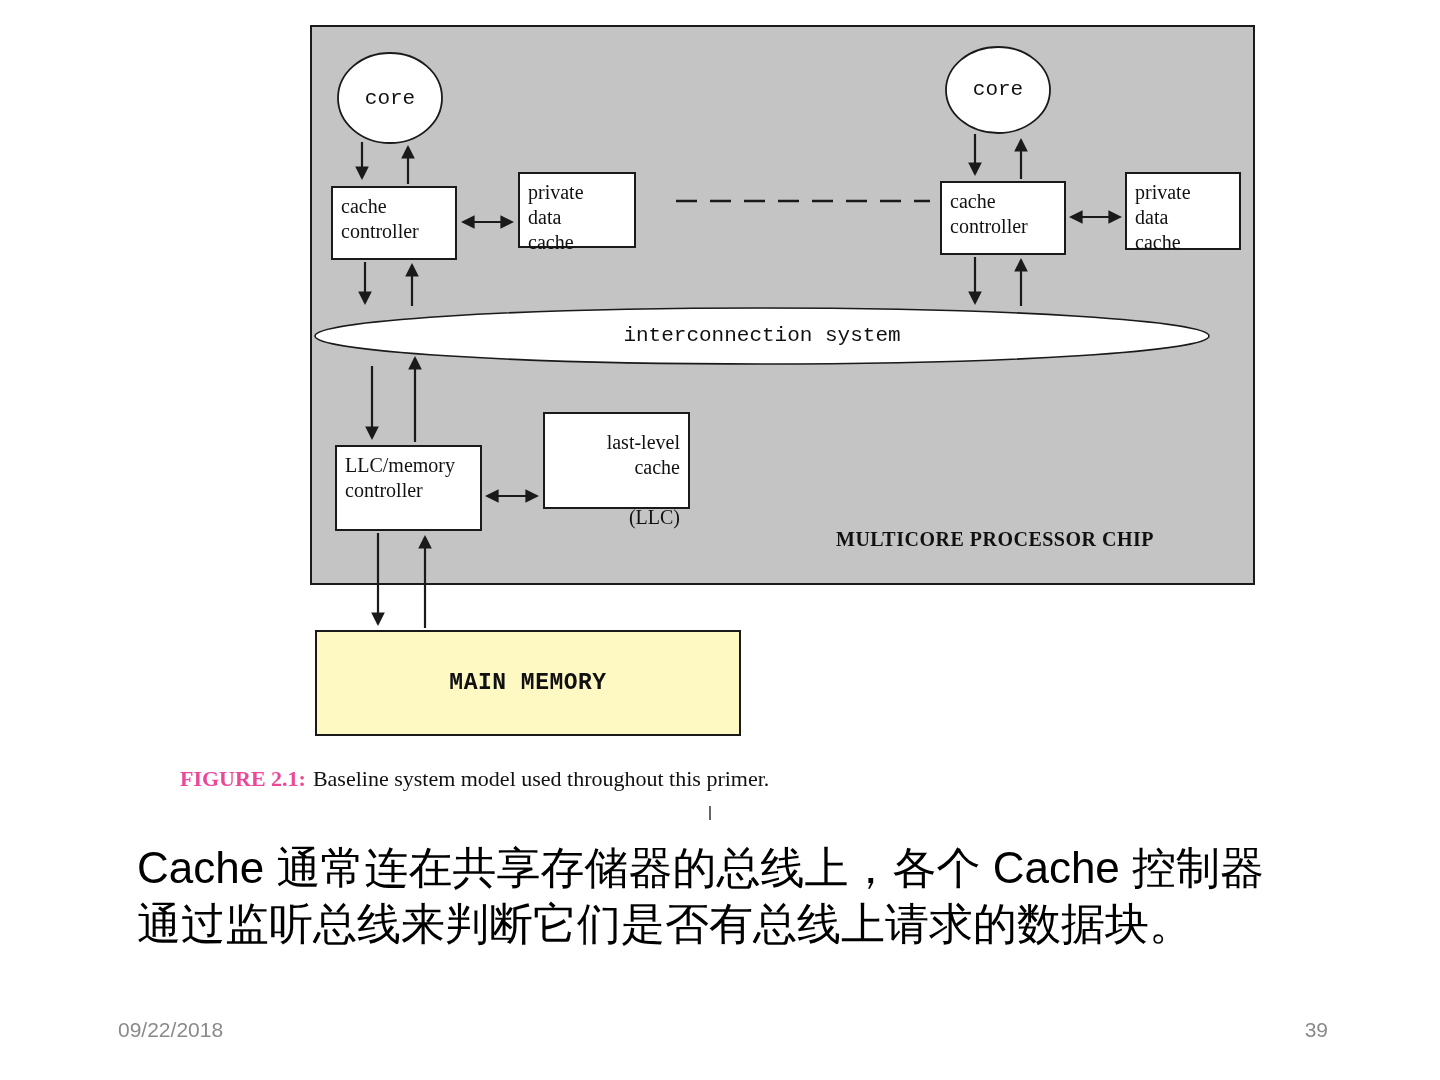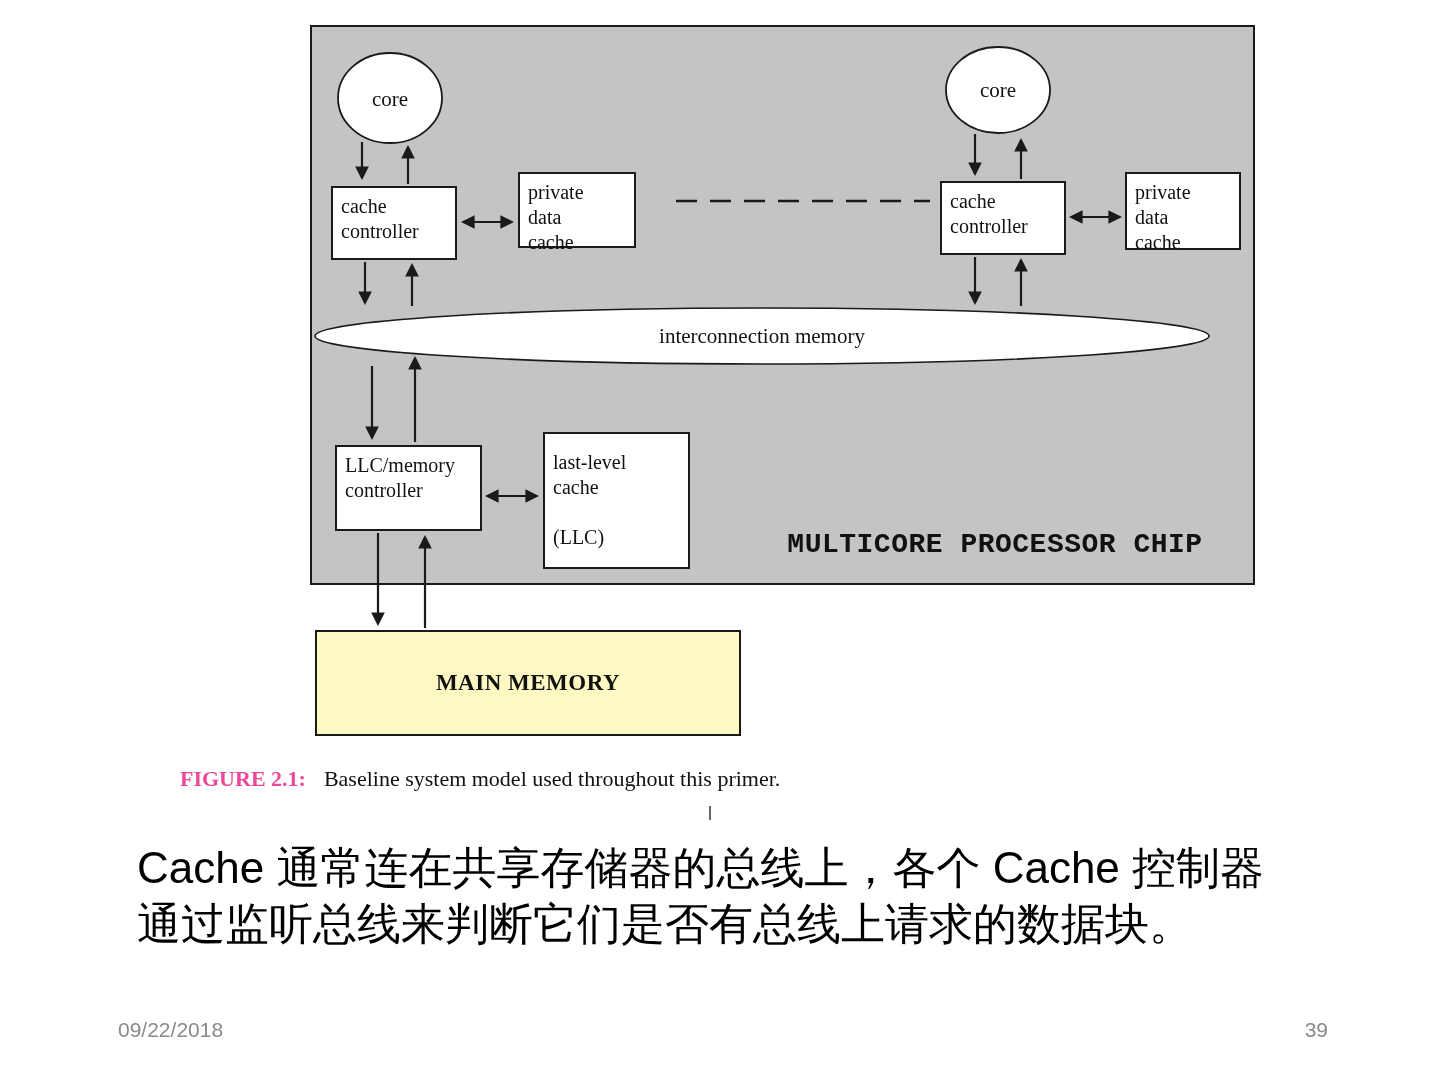--- a/index.html
+++ b/index.html
@@ -16,36 +16,36 @@
     position:absolute;left:310px;top:25px;width:945px;height:560px;
     background:#c4c4c4;border:2.5px solid #1a1a1a;box-sizing:border-box;z-index:0;
   }
   .diagram-svg{position:absolute;left:0;top:0;width:1440px;height:1080px;z-index:1;pointer-events:none;}
   .node{
     position:absolute;z-index:2;box-sizing:border-box;
     font-size:20px;line-height:1.25;color:#111;
   }
   .boxnode{background:#ffffff;border:2px solid #1a1a1a;padding:6px 8px;}
   .preline{white-space:pre-line;}
-  .center{display:flex;align-items:center;justify-content:center;text-align:right;}
+  .center{display:flex;align-items:center;justify-content:center;text-align:right;font-family:Liberation Mono, monospace;}
   .corelbl{font-size:21px;}
   .netlbl{font-size:21px;}
-  .chiplbl{font-weight:bold;font-size:28px;letter-spacing:.5px;font-family:Liberation Mono, monospace;}
+  .chiplbl{font-weight:bold;font-size:20px;letter-spacing:.5px;}
   .mainmem{
     position:absolute;left:315px;top:630px;width:426px;height:106px;
     background:#fef9c3;border:2.5px solid #1a1a1a;box-sizing:border-box;z-index:2;
     font-weight:bold;font-size:23px;letter-spacing:.5px;
   }
   
   .caption{
     position:absolute;left:180px;top:766px;z-index:2;
     font-size:22px;color:#111;
   }
   .caption-label{font-weight:bold;color:#ec4899;}
-  .caption-rest{margin-left:18px;}
+  .caption-rest{margin-left:7px;}
   .text-cursor{
     position:absolute;left:709px;top:806px;width:2px;height:14px;
     background:#666;z-index:2;
   }
   
   .bodytext{
     position:absolute;left:137px;top:840px;width:1240px;z-index:2;
     font-family:"Liberation Sans","DejaVu Sans",sans-serif;
     font-size:44px;line-height:1.28;color:#000;
   }
@@ -113,25 +113,25 @@
   <div class="node boxnode preline" style="left:518px;top:172px;width:118px;height:76px;">private
 data
 cache</div>
 
   <div class="node boxnode preline" style="left:940px;top:181px;width:126px;height:74px;">cache
 controller</div>
   <div class="node boxnode preline" style="left:1125px;top:172px;width:116px;height:78px;">private
 data
 cache</div>
 
-  <div class="node center netlbl" style="left:455px;top:322px;width:614px;height:28px;">interconnection memory</div>
+  <div class="node center netlbl" style="left:455px;top:322px;width:614px;height:28px;">interconnection system</div>
 
   <div class="node boxnode preline" style="left:335px;top:445px;width:147px;height:86px;">LLC/memory
 controller</div>
-  <div class="node boxnode preline" style="left:543px;top:432px;width:147px;height:137px;text-align:left;padding-top:16px;">last-level
+  <div class="node boxnode preline" style="left:543px;top:412px;width:147px;height:97px;text-align:right;padding-top:16px;">last-level
 cache
 
 (LLC)</div>
 
   <div class="node chiplbl" style="left:785px;top:527px;width:420px;text-align:center;">MULTICORE PROCESSOR CHIP</div>
 
   <div class="mainmem center">MAIN MEMORY</div>
 
   <div class="caption">
     <span class="caption-label">FIGURE 2.1:</span><span class="caption-rest">Baseline system model used throughout this primer.</span>

